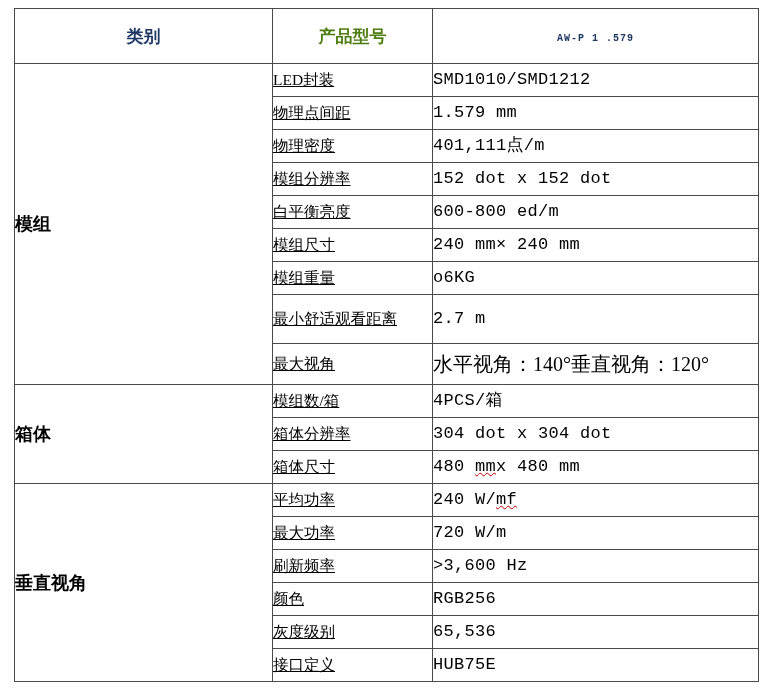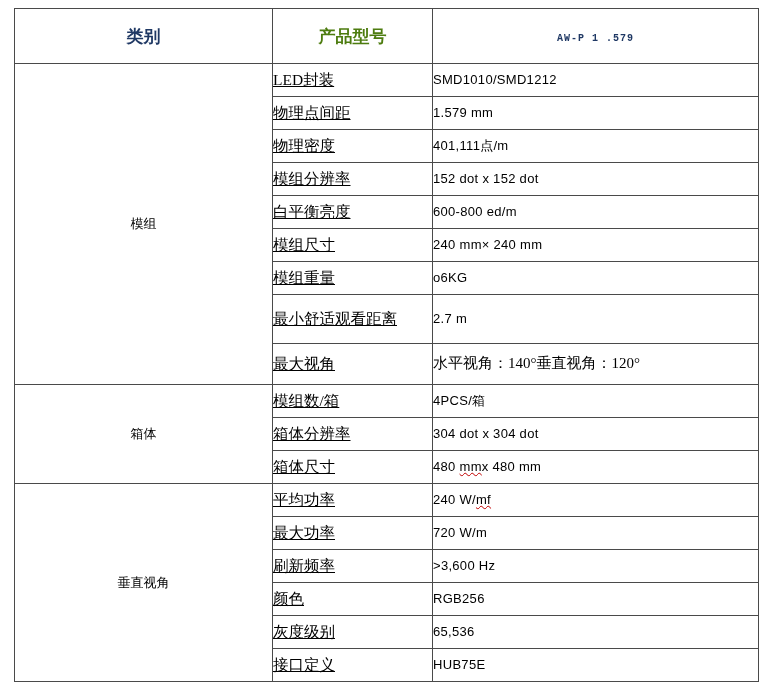--- a/index.html
+++ b/index.html
@@ -47,43 +47,42 @@
   .hdr .value {
     color: #1f3864;
     font-family: "Liberation Mono", monospace;
     font-weight: bold;
     letter-spacing: 1px;
     font-size: 10px;
   }
 
   
   .grouplabel {
-    text-align: center;
-    font-weight: normal;
-    font-size: 13px;
+    font-weight: bold;
+    font-size: 18px;
   }
 
   
   .pname {
     padding: 4px 0 4px 8px;
     font-size: 15.5px;
     line-height: 1.25;
     text-decoration: underline;
   }
   
   .pval {
     padding: 4px 0 4px 8px;
-    font-family: Liberation Sans, sans-serif;
-    font-size: 13px;
+    font-family: Liberation Mono, monospace;
+    font-size: 17px;
     line-height: 1.3;
     letter-spacing: 0.3px;
   }
   .pval.cjk {
     font-family: "Liberation Serif", serif;
-    font-size: 15px;
+    font-size: 20px;
     letter-spacing: 0;
   }
   .row-h { height: 32px; }
   .row-h2 { height: 48px; }
   .row-h3 { height: 40px; margin-left: 48px; }
   .wavy {
     text-decoration: underline;
     text-decoration-style: wavy;
     text-decoration-color: #c00000;
     text-decoration-thickness: 1px;

